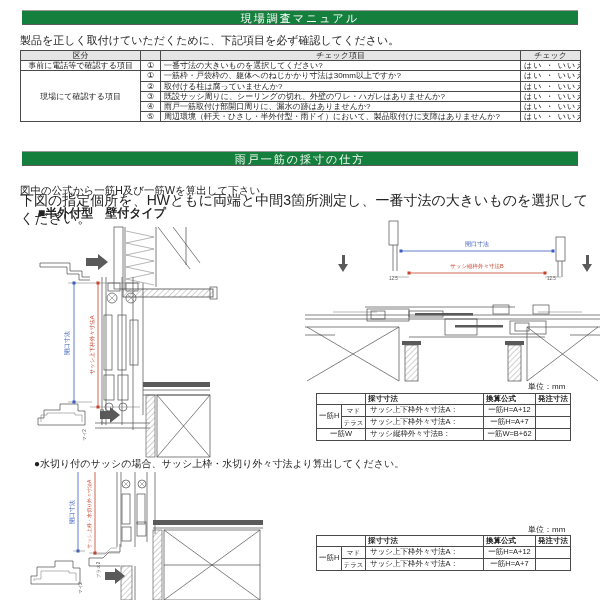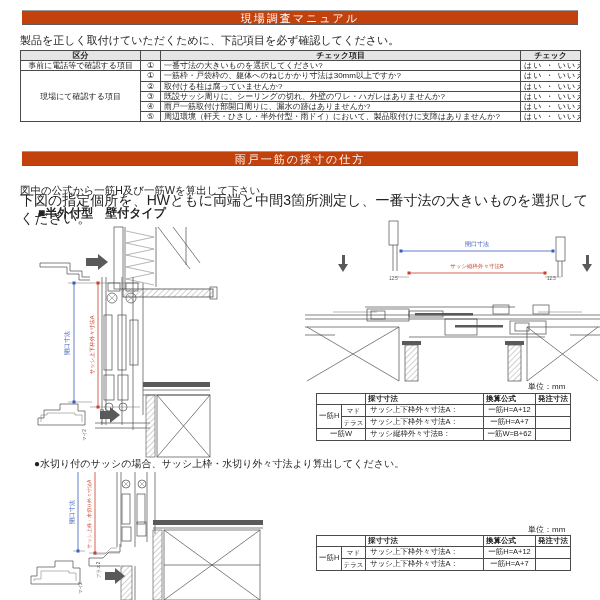--- a/index.html
+++ b/index.html
@@ -4,40 +4,40 @@
 <style>
   * { margin:0; padding:0; box-sizing:border-box; }
   html,body { width:600px; height:600px; }
   body {
     position:relative; background:#ffffff; color:#222;
     font-family:"Liberation Sans","DejaVu Sans",sans-serif;
     overflow:hidden;
   }
   .banner {
     position:absolute; left:22px; width:556px; height:15px;
-    background:#c2410c; color:#fff; font-size:11px; line-height:15px;
+    background:#15803d; color:#fff; font-size:11px; line-height:15px;
     text-align:center; letter-spacing:2px;
     border-top:1px solid #9a9a9a; border-bottom:1px solid #5c5c5c;
   }
   #banner-survey { top:10px; }
   #banner-measure { top:151px; }
   .intro-text { position:absolute; left:20px; top:33px; font-size:11px; color:#1e1e1e; }
   .measure-line1 { position:absolute; left:20px; top:164px; font-size:14px;margin-top:28px; }
   .measure-line2 { position:absolute; left:20px; top:184px; font-size:10.5px; }
   .subtype-heading { position:absolute; left:38px; top:205px; font-size:12px; font-weight:bold; }
   .note-text { position:absolute; left:34px; top:457px; font-size:10px; }
 
   
   #check-table-wrap { position:absolute; left:20px; top:50px; width:560px; }
   #check-table { border-collapse:collapse; width:560px; table-layout:fixed; }
   #check-table th, #check-table td {
     border:1px solid #4a4a4a; font-size:8px; line-height:1.15;
     padding:0 3px; height:9px; white-space:nowrap; overflow:hidden;
   }
-  #check-table th { background:#e5e5e5; font-weight:bold; text-align:center; height:10px; }
+  #check-table th { background:#e5e5e5; font-weight:normal; text-align:center; height:10px; }
   #check-table td.cat { text-align:center; }
   #check-table td.num { text-align:center; padding:0; }
   #check-table td.ans { text-align:center; letter-spacing:1px; }
 
   
   .dim-table { border-collapse:collapse; table-layout:fixed; position:absolute; }
   .dim-table th, .dim-table td {
     border:1px solid #4a4a4a; font-size:7.5px; line-height:1.1;
     padding:0 2px; white-space:nowrap; overflow:hidden;
   }

